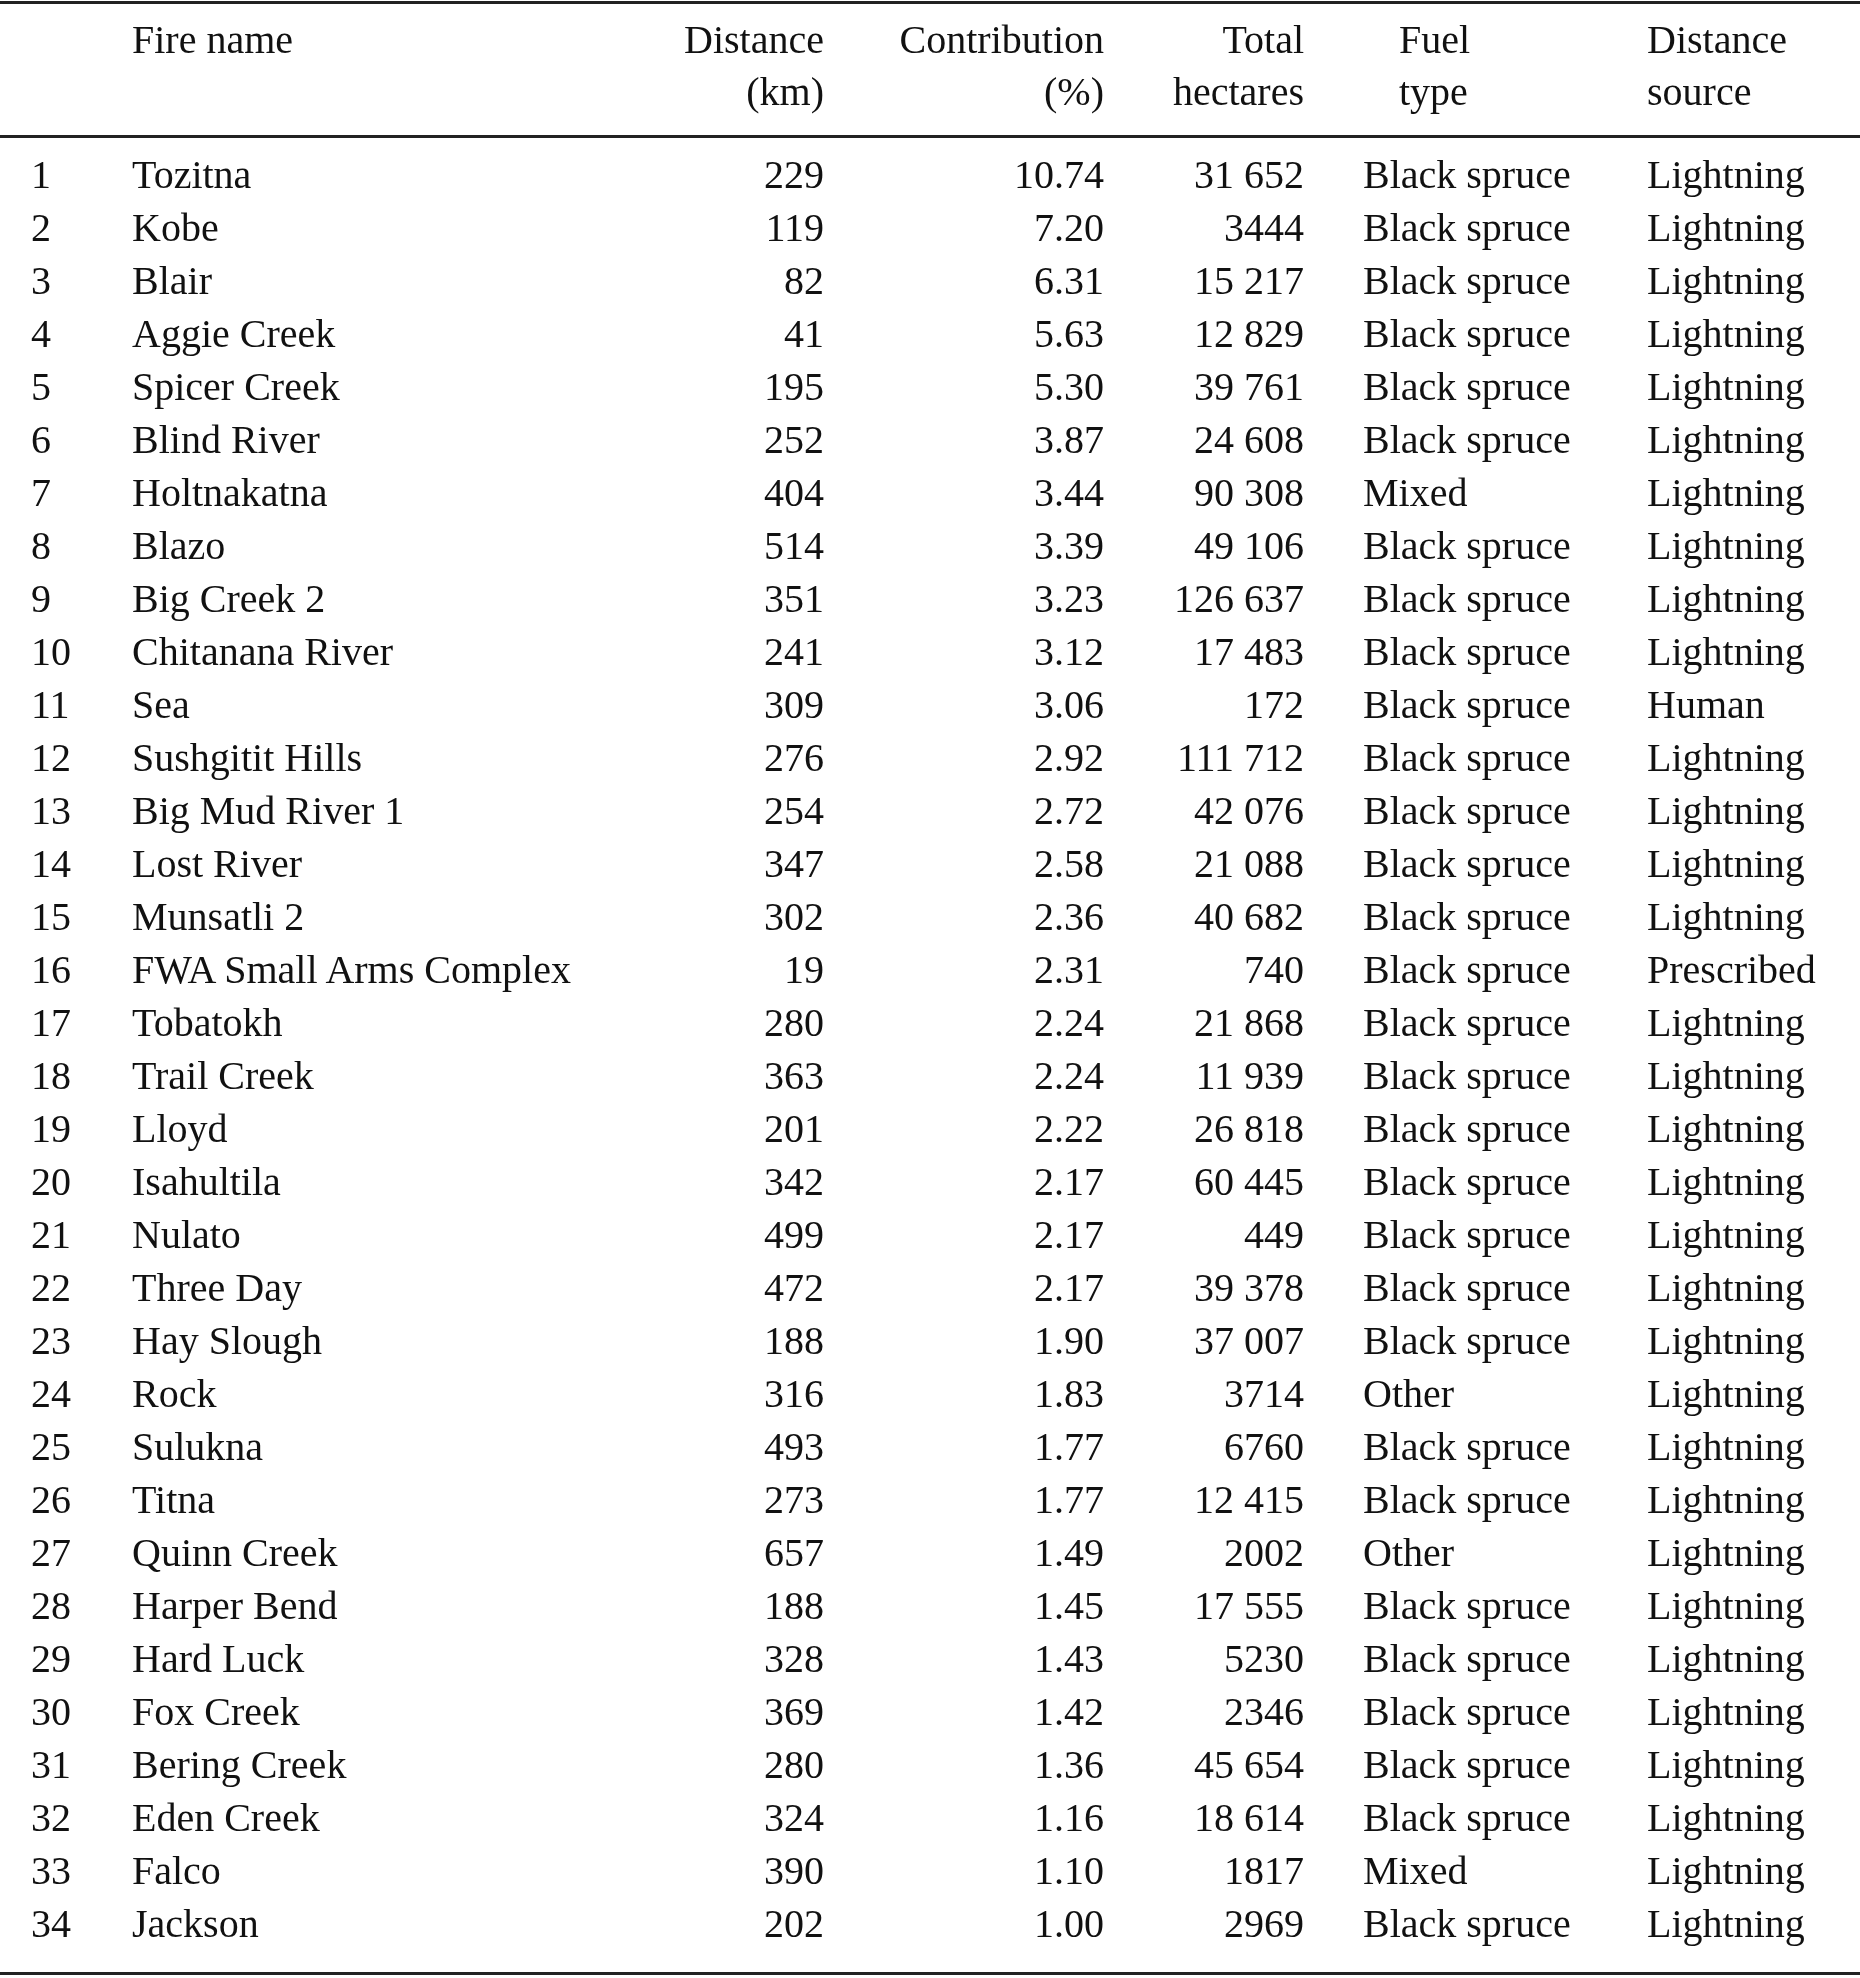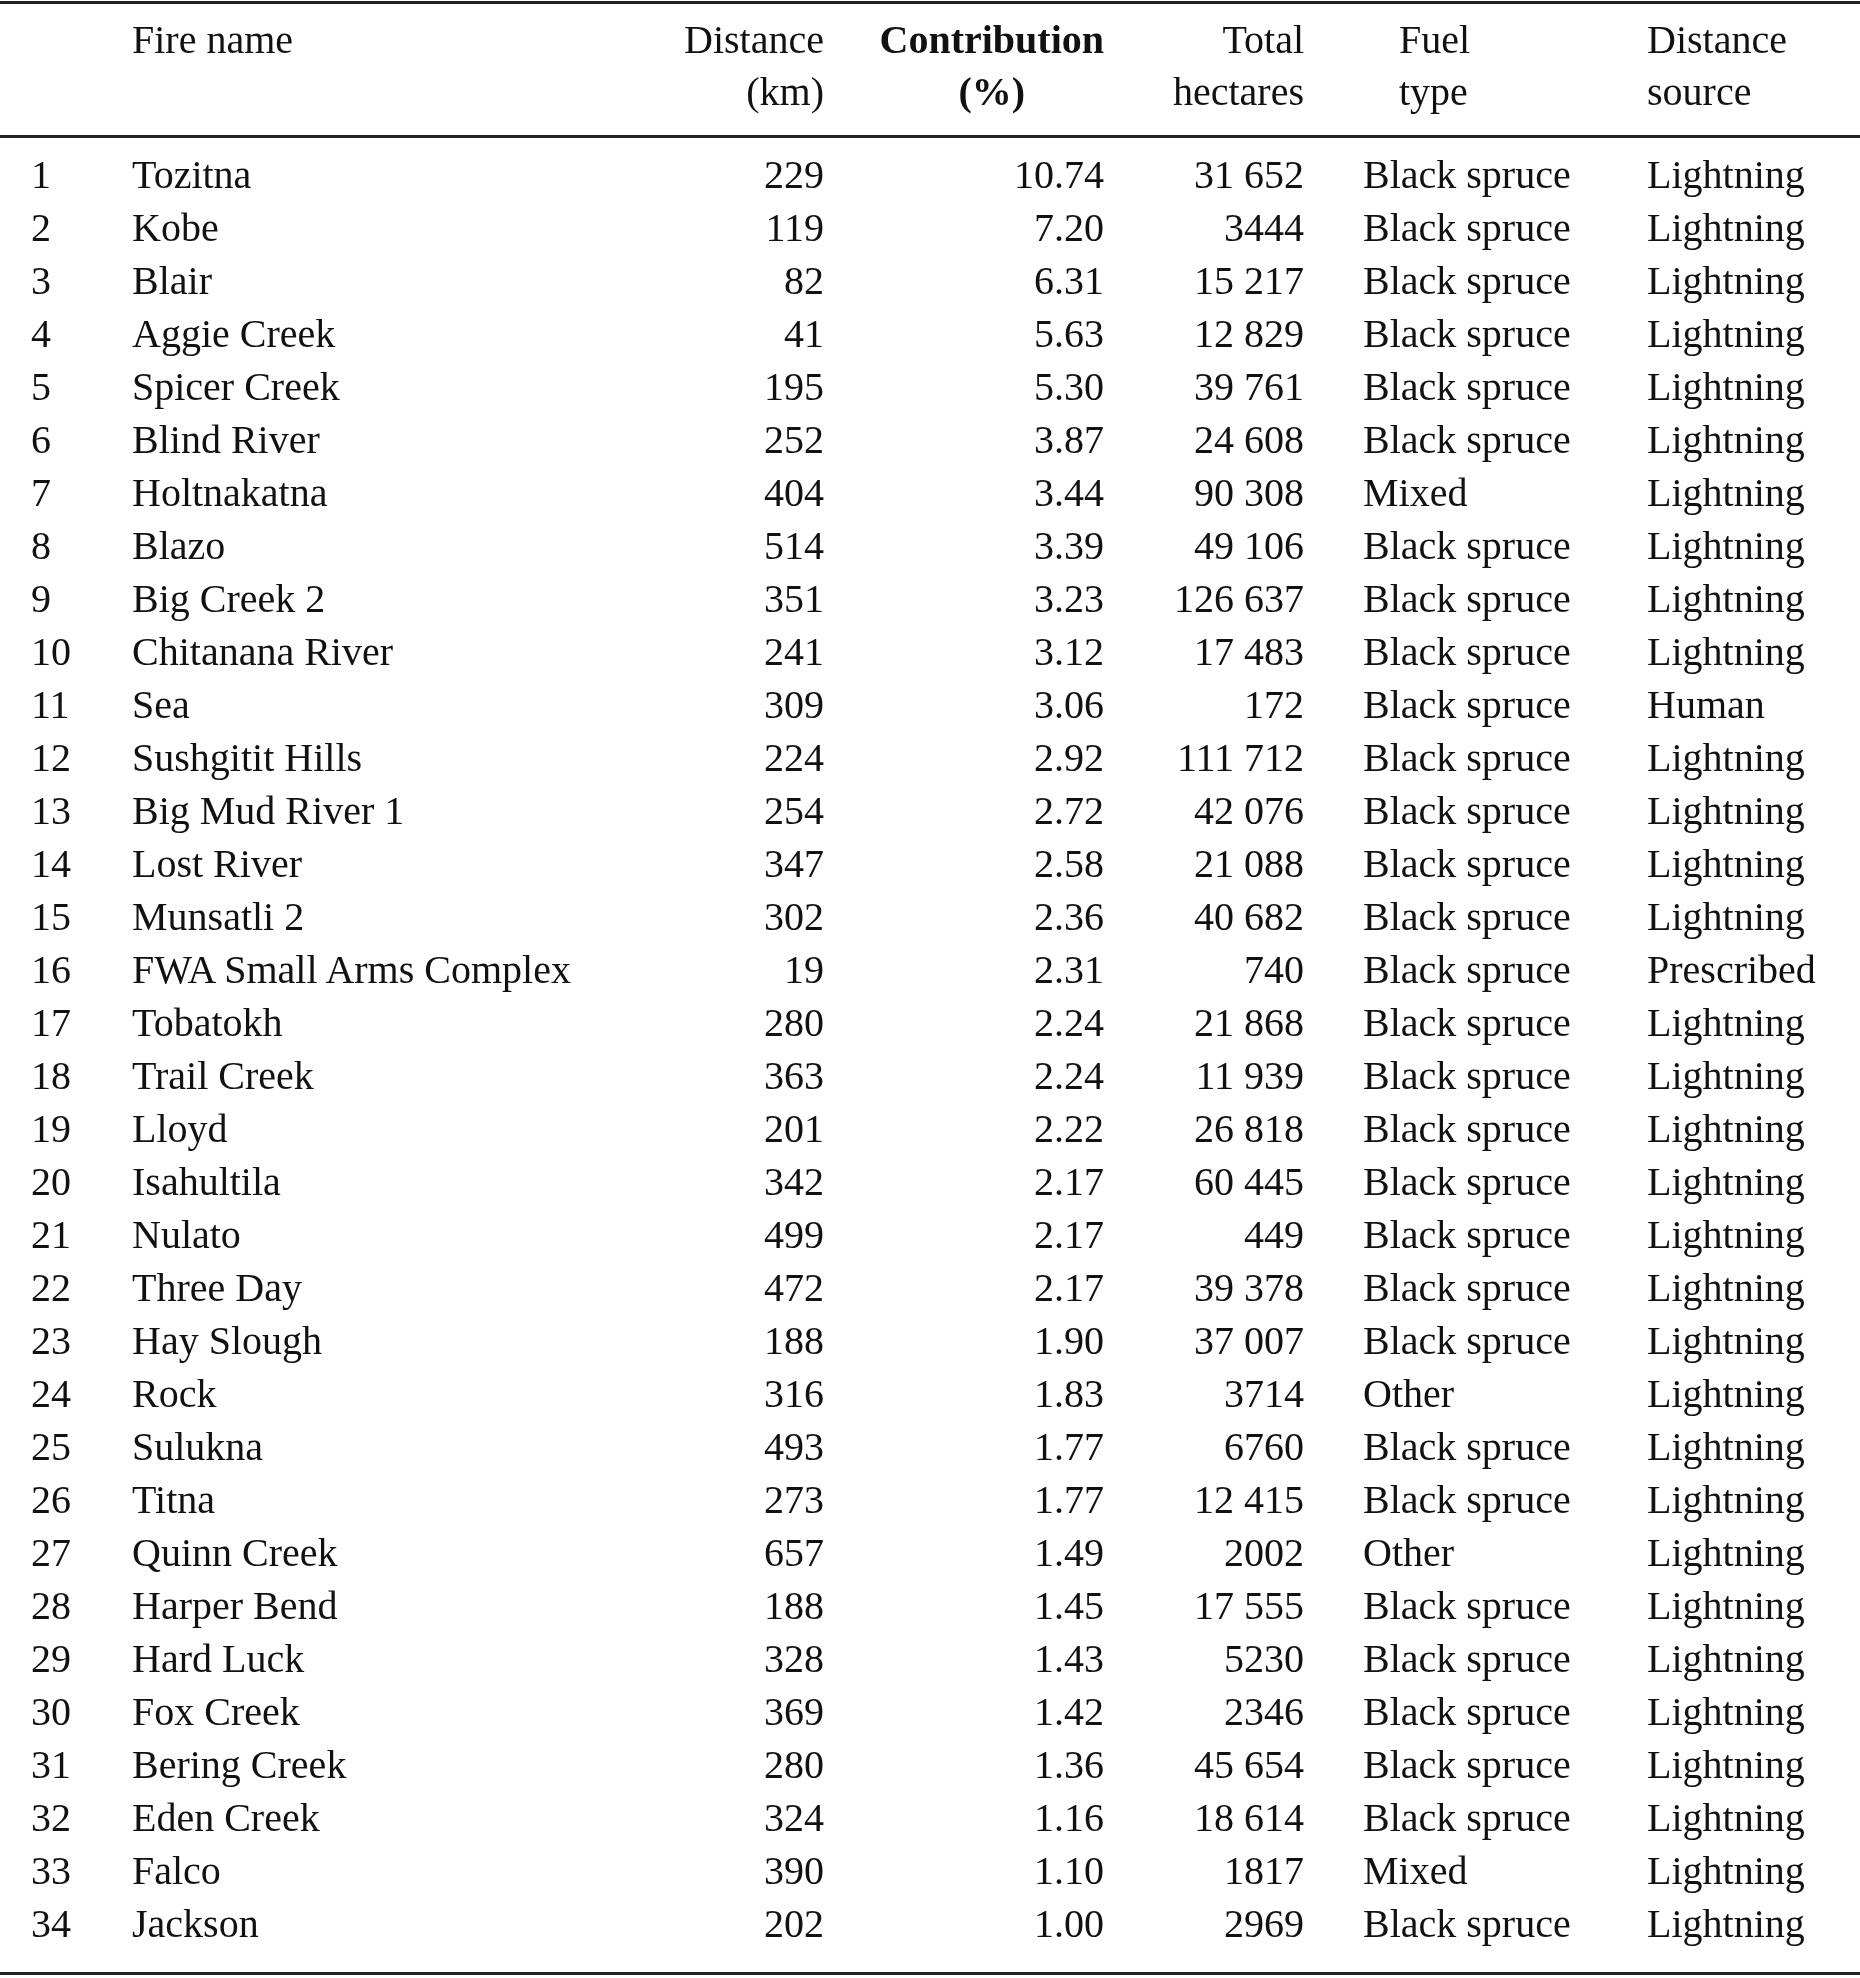--- a/index.html
+++ b/index.html
@@ -35,21 +35,21 @@
     }
     .hcell {
       position: absolute;
       top: 14.4px;
       line-height: 52px;
       white-space: nowrap;
     }
     .hcell span { display: block; }
     .h-name   { left: 132px; }
     .h-dist   { right: calc(1860px - 824px); text-align: right; }
-    .h-contrib{ right: calc(1860px - 1104px); text-align: center; font-weight: bold; }
+    .h-contrib{ right: calc(1860px - 1104px); text-align: right; }
     .h-total  { right: calc(1860px - 1304px); text-align: right; }
     .h-fuel   { left: 1363px; margin-left: 36px; }
     .h-ign    { left: 1647px; }
 
     .tbody {
       position: absolute;
       left: 0;
       top: 148px;
       width: 1860px;
     }
@@ -201,21 +201,21 @@
       <div class="cell c-name">Sea</div>
       <div class="cell c-dist">309</div>
       <div class="cell c-contrib">3.06</div>
       <div class="cell c-total">172</div>
       <div class="cell c-fuel">Black spruce</div>
       <div class="cell c-ign">Human</div>
     </div>
     <div class="row">
       <div class="cell c-idx">12</div>
       <div class="cell c-name">Sushgitit Hills</div>
-      <div class="cell c-dist">224</div>
+      <div class="cell c-dist">276</div>
       <div class="cell c-contrib">2.92</div>
       <div class="cell c-total">111 712</div>
       <div class="cell c-fuel">Black spruce</div>
       <div class="cell c-ign">Lightning</div>
     </div>
     <div class="row">
       <div class="cell c-idx">13</div>
       <div class="cell c-name">Big Mud River 1</div>
       <div class="cell c-dist">254</div>
       <div class="cell c-contrib">2.72</div>

